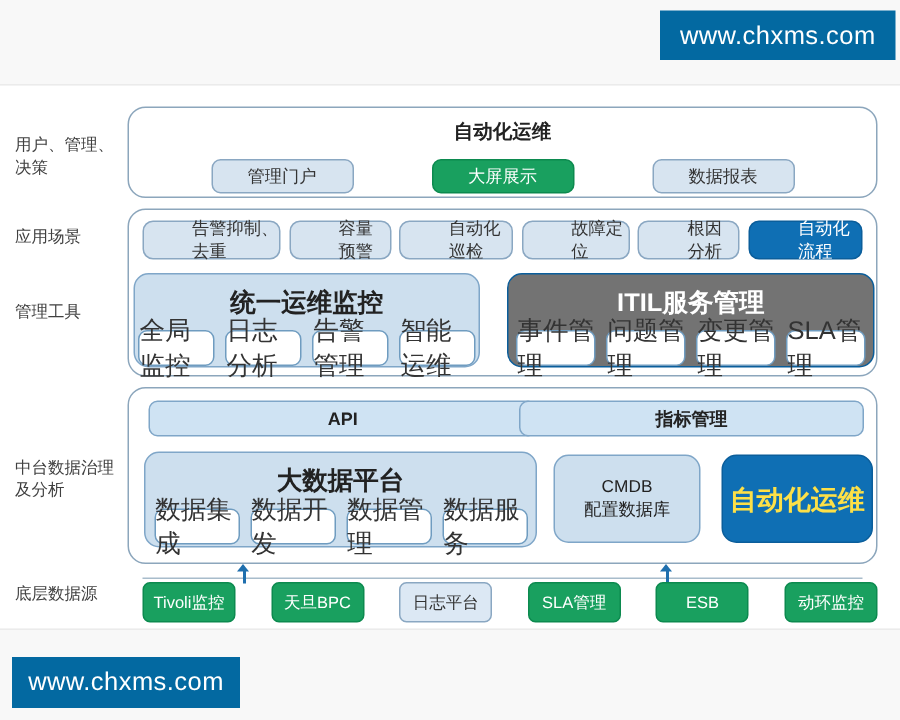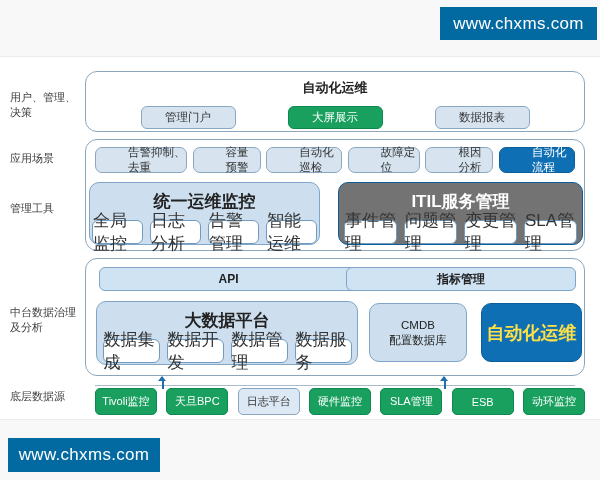--- a/index.html
+++ b/index.html
@@ -144,18 +144,17 @@
     </div>
   <div class="arrow" style="left:440px;">
       <span class="head"></span>
       <span class="stem"></span>
     </div>
 
   <div class="src-row">
     <div class="chip green">Tivoli监控</div>
     <div class="chip green">天旦BPC</div>
     <div class="chip light">日志平台</div>
-    <div class="chip green">硬件监控</div>
     <div class="chip green">SLA管理</div>
     <div class="chip green">ESB</div>
     <div class="chip green">动环监控</div>
   </div>
 </div>
 
 </body></html>

